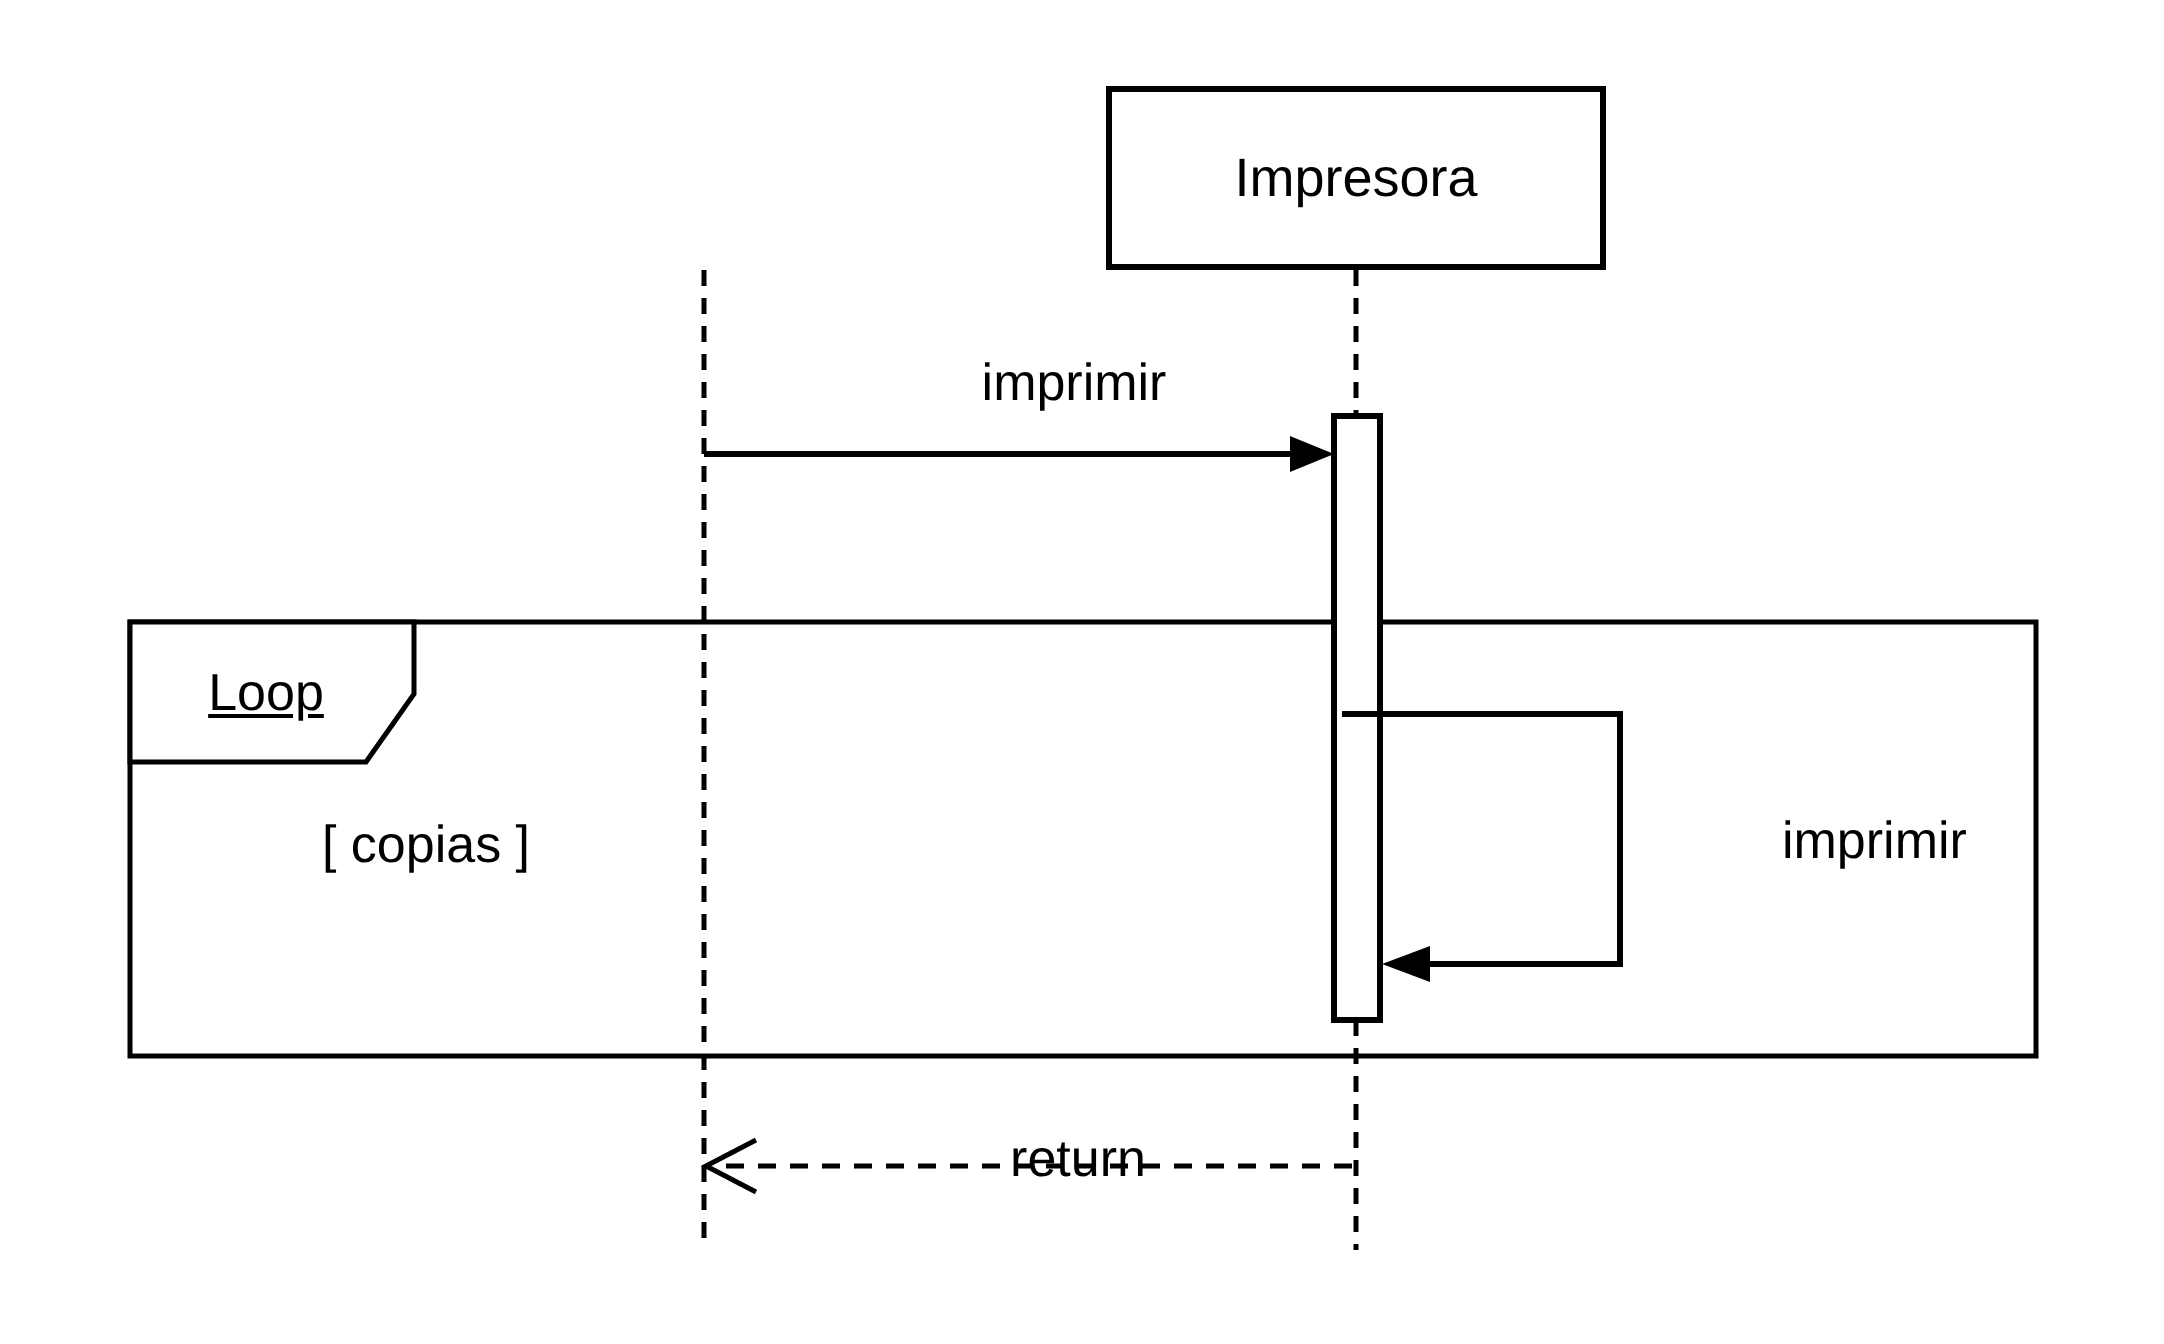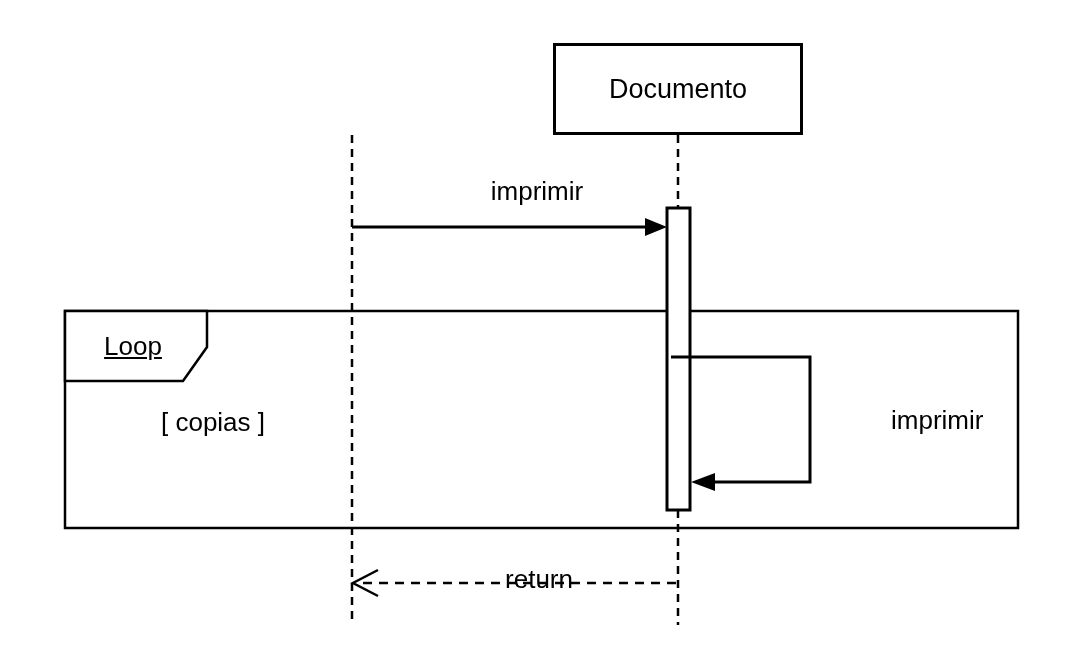--- a/index.html
+++ b/index.html
@@ -93,21 +93,21 @@
     <polygon points="667,227 645,218 645,236" fill="#000000"></polygon>
 
     <polyline points="671,357 810,357 810,482 714,482" fill="none" stroke="#000000" stroke-width="3"></polyline>
     <polygon points="691,482 715,473 715,491" fill="#000000"></polygon>
 
     <line x1="676" y1="583" x2="358" y2="583" stroke="#000000" stroke-width="2.5" stroke-dasharray="9,7"></line>
     <polyline points="378,570 353,583 378,596" fill="none" stroke="#000000" stroke-width="2.5"></polyline>
   </svg>
 
   <div class="actor-box" id="actor-impresora">
-    <span>Documento</span>
+    <span>Impresora</span>
   </div>
 
   <div class="msg-label" id="label-msg1">imprimir</div>
   <div class="msg-label" id="label-self">imprimir</div>
   <div class="msg-label" id="label-return">return</div>
 
   <div id="loop-operator-label">Loop</div>
   <div id="guard-label">[ copias ]</div>
 
 </div>

